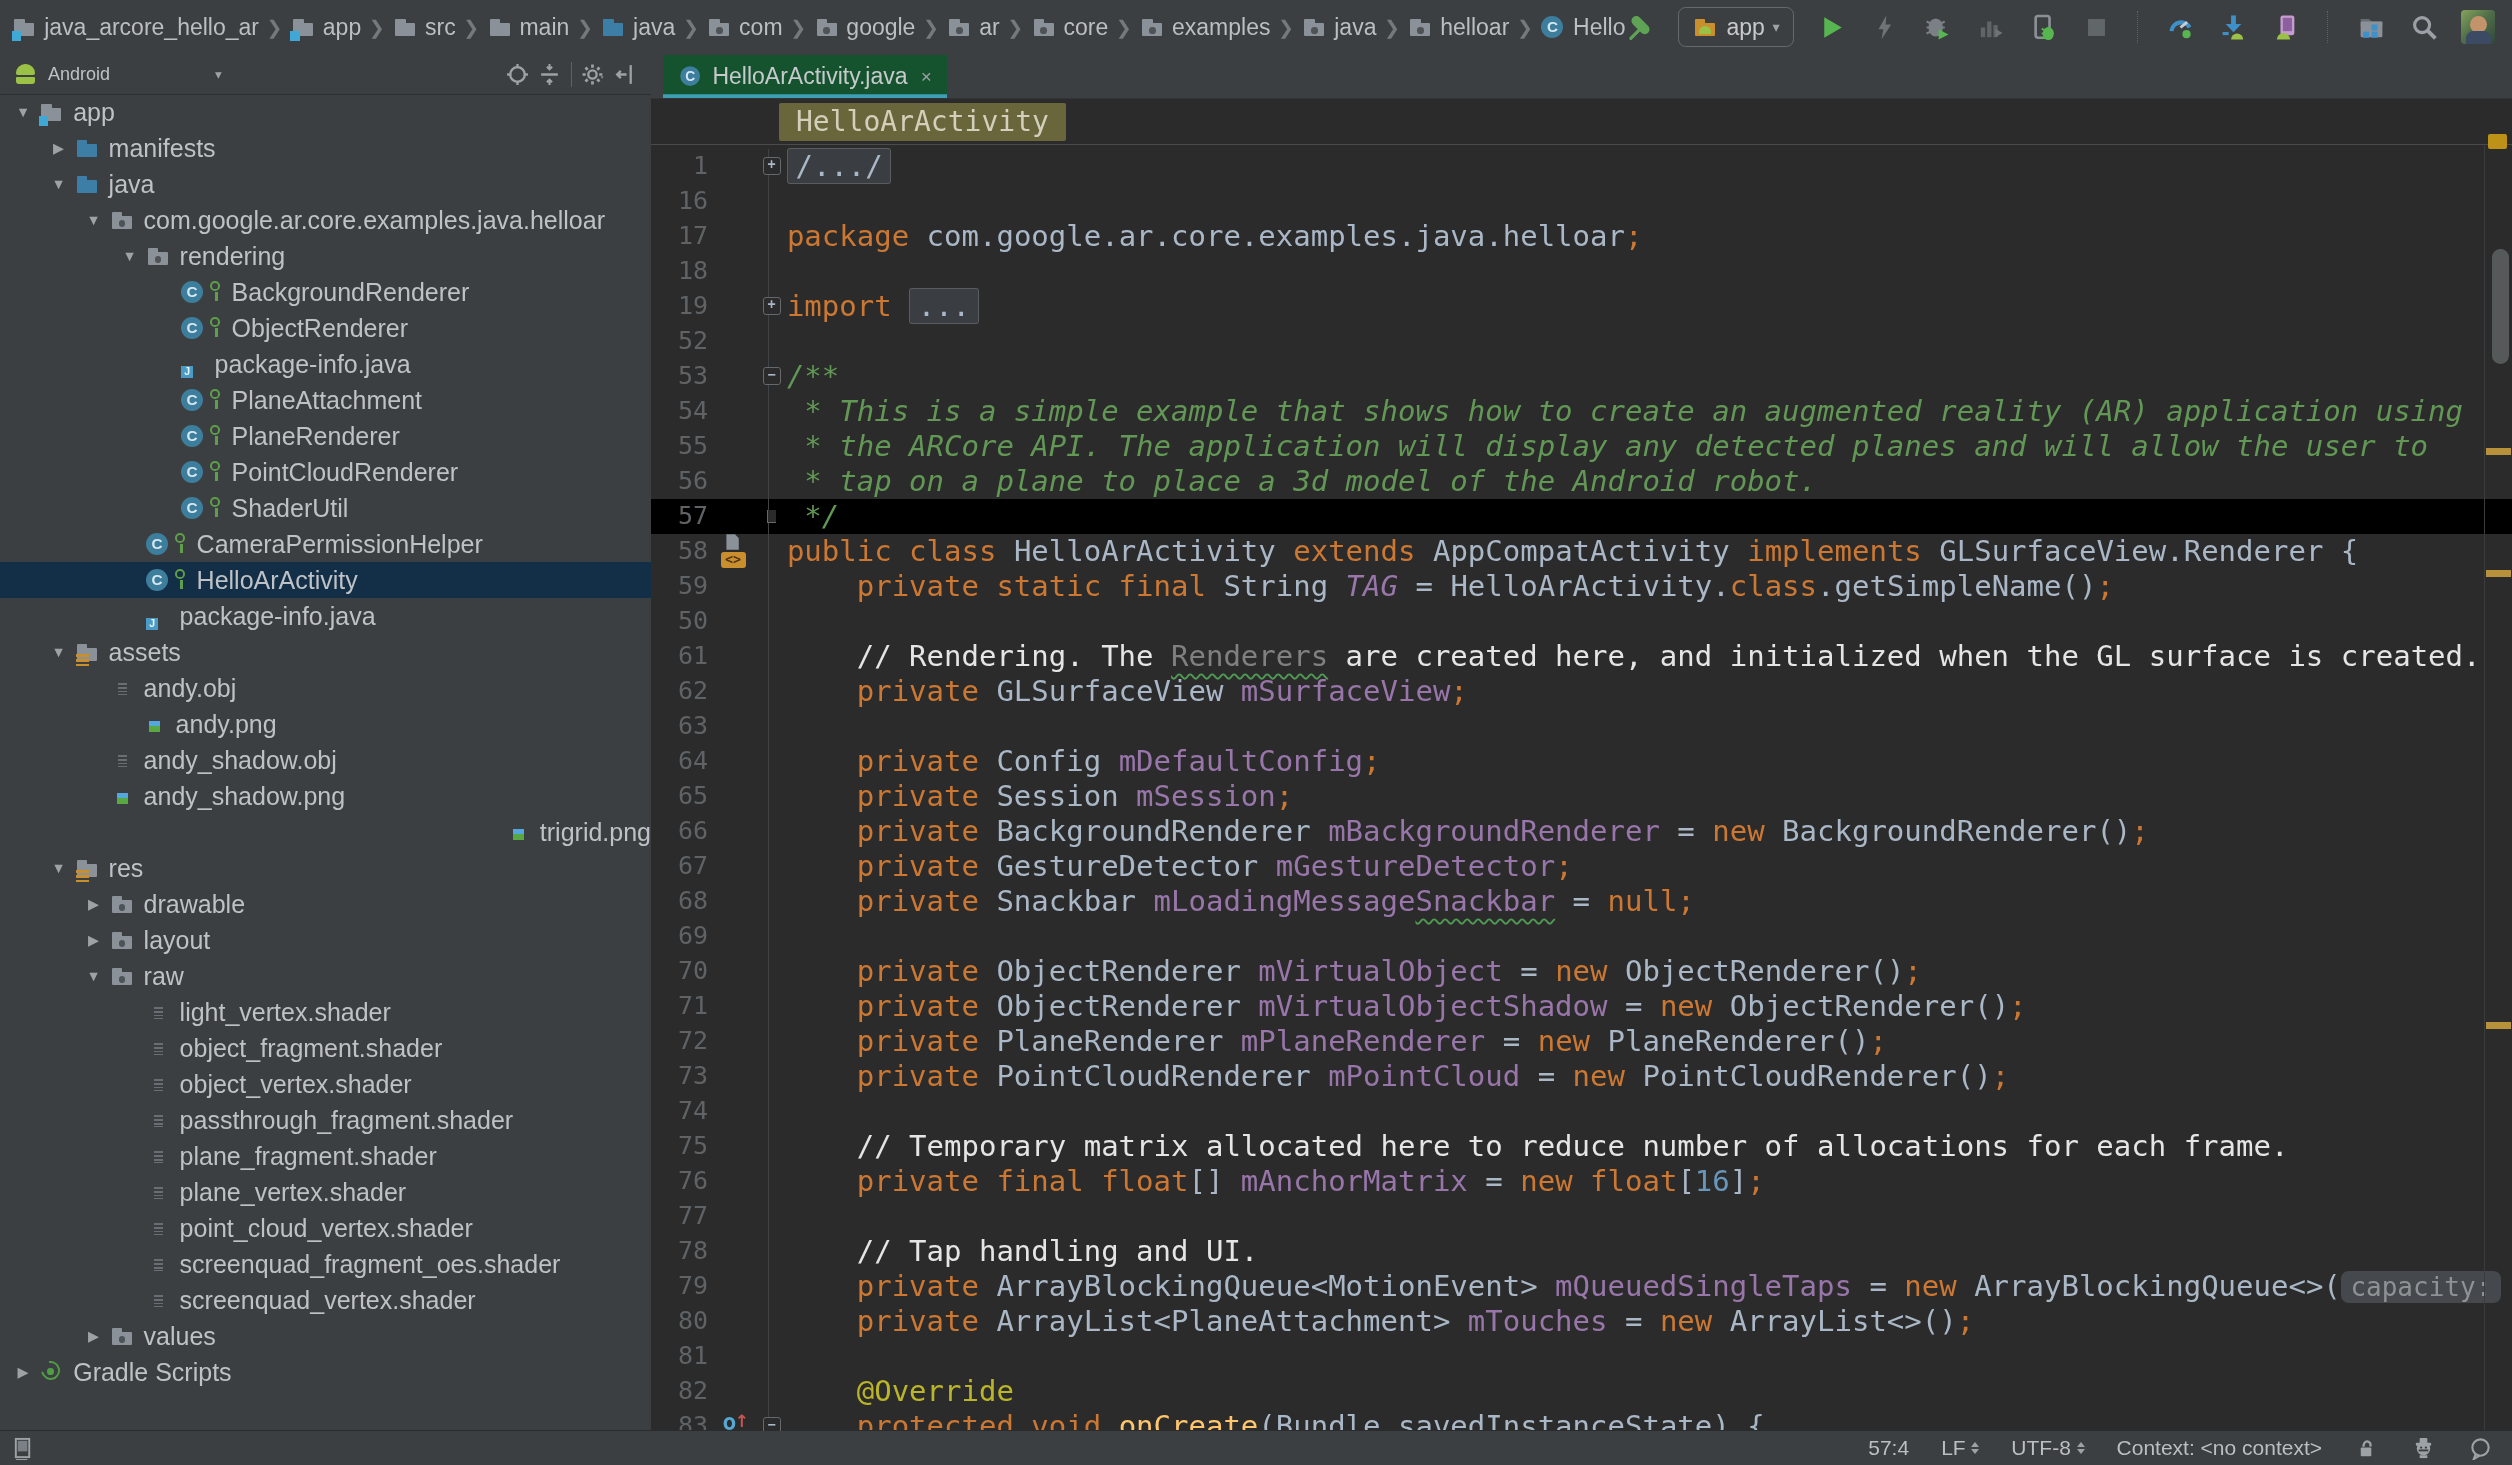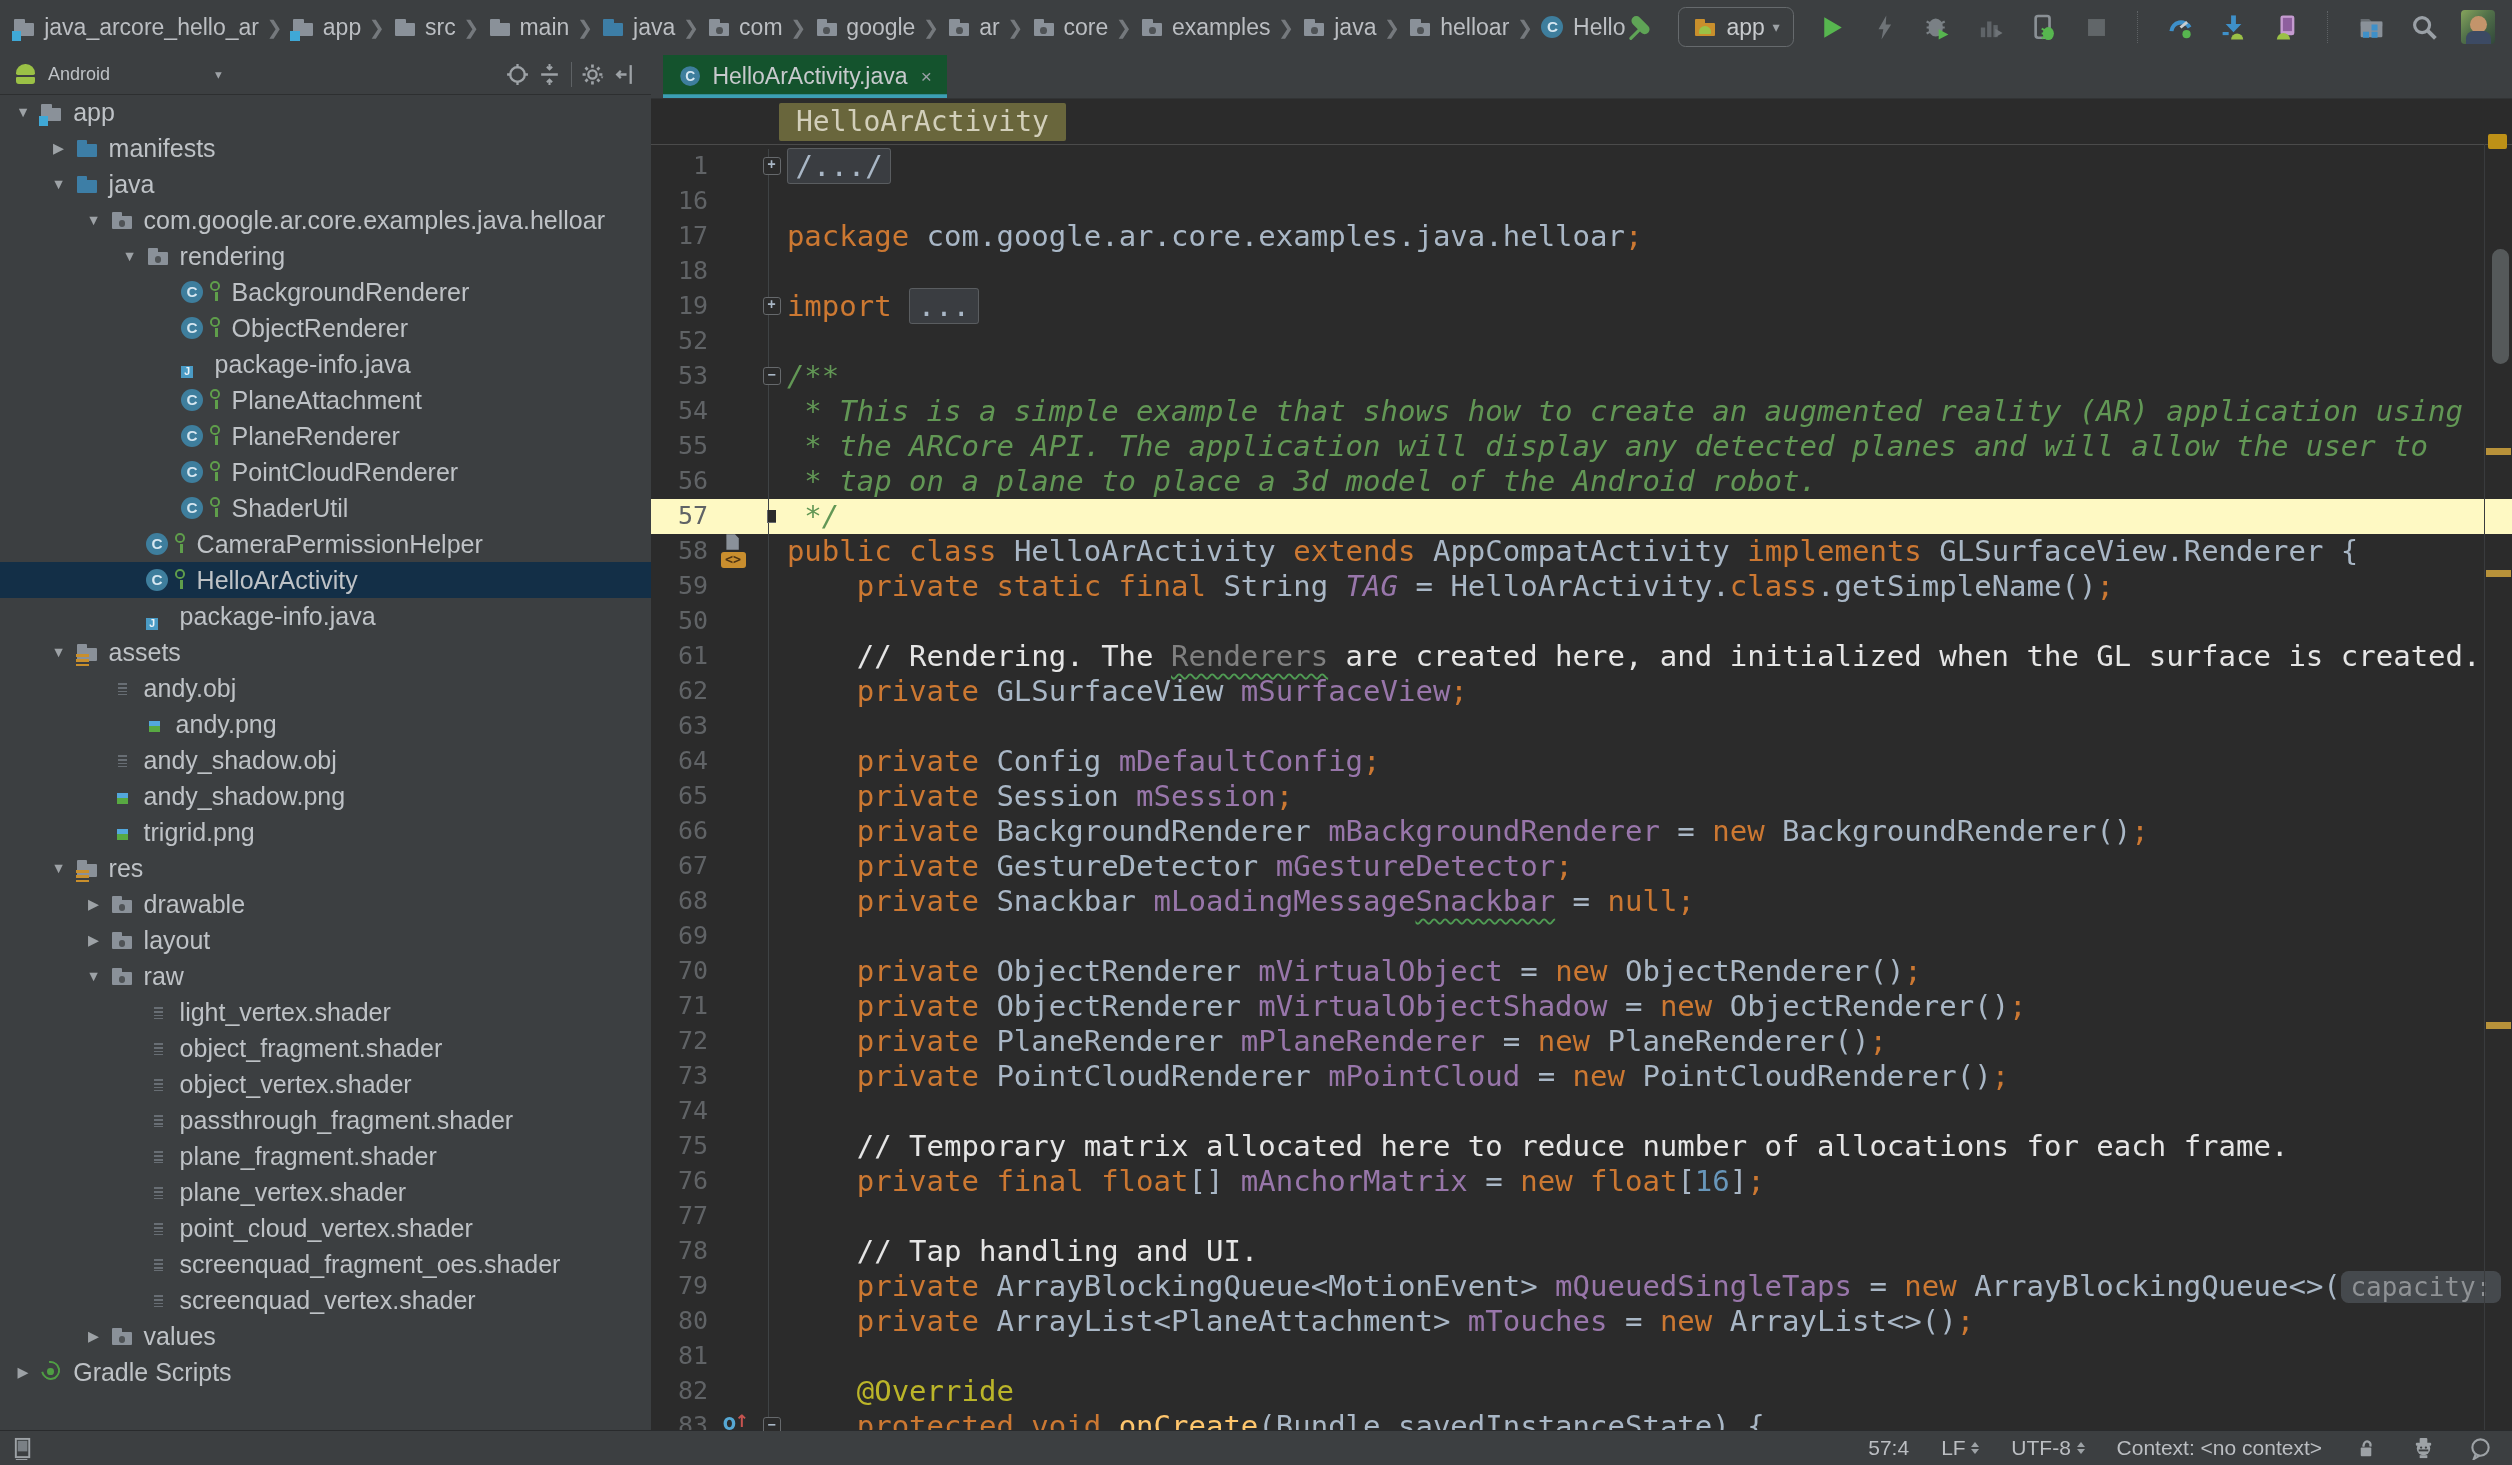--- a/index.html
+++ b/index.html
@@ -80,21 +80,21 @@
   .cl{height:35px;display:flex;align-items:center;position:relative;}
   .cl .g{width:134px;flex:none;height:100%;display:flex;align-items:center;position:relative;}
   .cl .g::after{content:"";position:absolute;left:117px;top:0;bottom:0;width:1px;background:#3F4345;}
   .cl .num{width:57px;text-align:right;color:#606366;font:25px/34px "DejaVu Sans Mono",monospace;}
   .cl .ico{width:50px;display:flex;flex-direction:column;align-items:center;justify-content:center;}
   .cl .fold{width:27px;display:flex;align-items:center;justify-content:center;position:relative;z-index:2;}
   .fm{width:16px;height:16px;border:1px solid #66696C;background:#2B2B2B;color:#A9B7C6;border-radius:2.9px;
       font:bold 13.4px/14.3px "DejaVu Sans Mono",monospace;text-align:center;}
   .fm.end{border:none;border-left:1px solid #66696C;border-bottom:1px solid #66696C;width:8.6px;height:12.4px;border-radius:0;}
   .cl .ct{font:29px/34px "DejaVu Sans Mono",monospace;white-space:pre;padding-left:1.9px;}
-  .cl.caret{background:#fef9c3;}
+  .cl.caret{background:#000000;}
   .tk-kw{color:#CC7832;}
   .tk-tx{color:#A9B7C6;}
   .tk-fl{color:#9876AA;}
   .tk-fls{color:#9876AA;font-style:italic;}
   .tk-flsq{color:#9876AA;text-decoration:underline wavy 1.9px #4F9B53;text-underline-offset:6.7px;}
   .tk-dc{color:#629755;font-style:italic;}
   .tk-cm{color:#e5e5e5;}
   .tk-cmsq{color:#808080;text-decoration:underline wavy 1.9px #4F9B53;text-underline-offset:6.7px;}
   .tk-an{color:#BBB529;}
   .tk-mt{color:#FFC66D;}
@@ -496,21 +496,21 @@
         </span>
         <span class="lbl">andy_shadow.obj</span>
       </div>
       <div class="trow" style="padding-left: 78px;">
         <span class="arr"></span>
         <span class="icn imgfile">
           <i></i>
         </span>
         <span class="lbl">andy_shadow.png</span>
       </div>
-      <div class="trow" style="padding-left: 78px;">
+      <div class="trow" style="padding-left: 78px; justify-content: flex-end;">
         <span class="arr"></span>
         <span class="icn imgfile">
           <i></i>
         </span>
         <span class="lbl">trigrid.png</span>
       </div>
       <div class="trow" style="padding-left: 43px;">
         <span class="arr">▼</span>
         <span class="icn assets f">
           <i></i>

